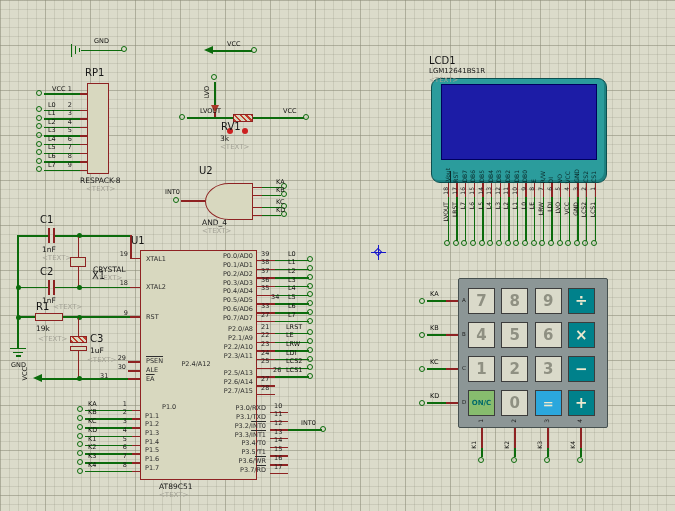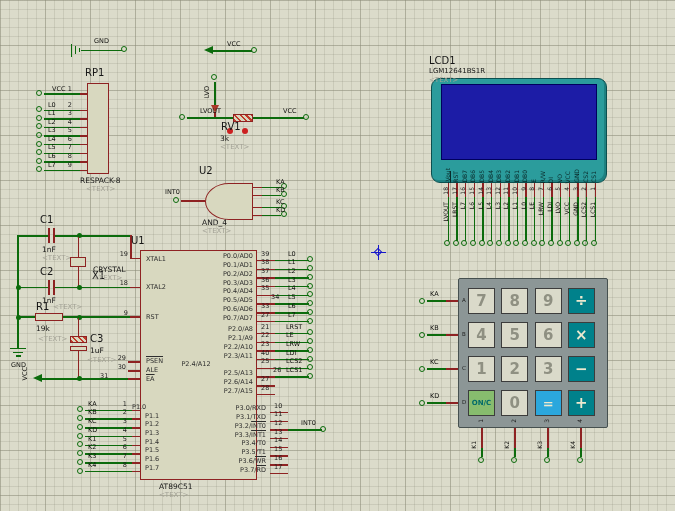--- a/index.html
+++ b/index.html
@@ -280,21 +280,21 @@
   <span class="pname ob" style="left:146px;top:375.5px">EA</span>
 
   <div class="a" style="left:77px;top:402.7px;width:140px">
 
   <div class="prow">
       <span class="ring" style="left:0;top:3.8px"></span>
       <span class="w" style="left:7.5px;top:7px;width:47.5px;height:1.5px"></span>
       <span class="ws" style="left:55px;top:7px;width:8px;height:1.5px"></span>
       <span class="net" style="left:11px;top:-2px">KA</span>
       <span class="pnum" style="left:40px;top:-2px;width:10px;text-align:right">1</span>
-      <span class="pname" style="left:55px;top:1.2px">P1.0</span>
+      <span class="pname" style="left:85px;top:1.2px">P1.0</span>
     </div>
       <div class="prow">
       <span class="ring" style="left:0;top:3.8px"></span>
       <span class="w" style="left:7.5px;top:7px;width:47.5px;height:1.5px"></span>
       <span class="ws" style="left:55px;top:7px;width:8px;height:1.5px"></span>
       <span class="net" style="left:11px;top:-2px">KB</span>
       <span class="pnum" style="left:40px;top:-2px;width:10px;text-align:right">2</span>
       <span class="pname" style="left:68px;top:1.2px">P1.1</span>
     </div>
       <div class="prow">
@@ -437,21 +437,21 @@
       <div class="pname" style="left:-118px;top:1.2px;width:114px;text-align:right"><span>P2.2/A10</span><span class="ob"></span></div>
       <span class="ws" style="left:0;top:7.5px;width:18px;height:1.5px"></span>
       <span class="pnum" style="left:4px;top:-1.8px">23</span>
       <span class="w" style="left:18px;top:7.5px;width:34px;height:1.5px"></span>
       <span class="net" style="left:29px;top:-1.8px">LRW</span>
       <span class="ring" style="left:50px;top:4.2px"></span>
     </div>
       <div class="prow">
       <div class="pname" style="left:-118px;top:1.2px;width:114px;text-align:right"><span>P2.3/A11</span><span class="ob"></span></div>
       <span class="ws" style="left:0;top:7.5px;width:18px;height:1.5px"></span>
-      <span class="pnum" style="left:4px;top:-1.8px">40</span>
+      <span class="pnum" style="left:4px;top:-1.8px">24</span>
       <span class="w" style="left:18px;top:7.5px;width:34px;height:1.5px"></span>
       <span class="net" style="left:29px;top:-1.8px">LDI</span>
       <span class="ring" style="left:50px;top:4.2px"></span>
     </div>
       <div class="prow">
       <div class="pname" style="left:-118px;top:1.2px;width:114px;text-align:center"><span>P2.4/A12</span><span class="ob"></span></div>
       <span class="ws" style="left:0;top:7.5px;width:18px;height:1.5px"></span>
       <span class="pnum" style="left:4px;top:-1.8px">25</span>
       <span class="w" style="left:18px;top:7.5px;width:34px;height:1.5px"></span>
       <span class="net" style="left:29px;top:-1.8px">LCS2</span>

